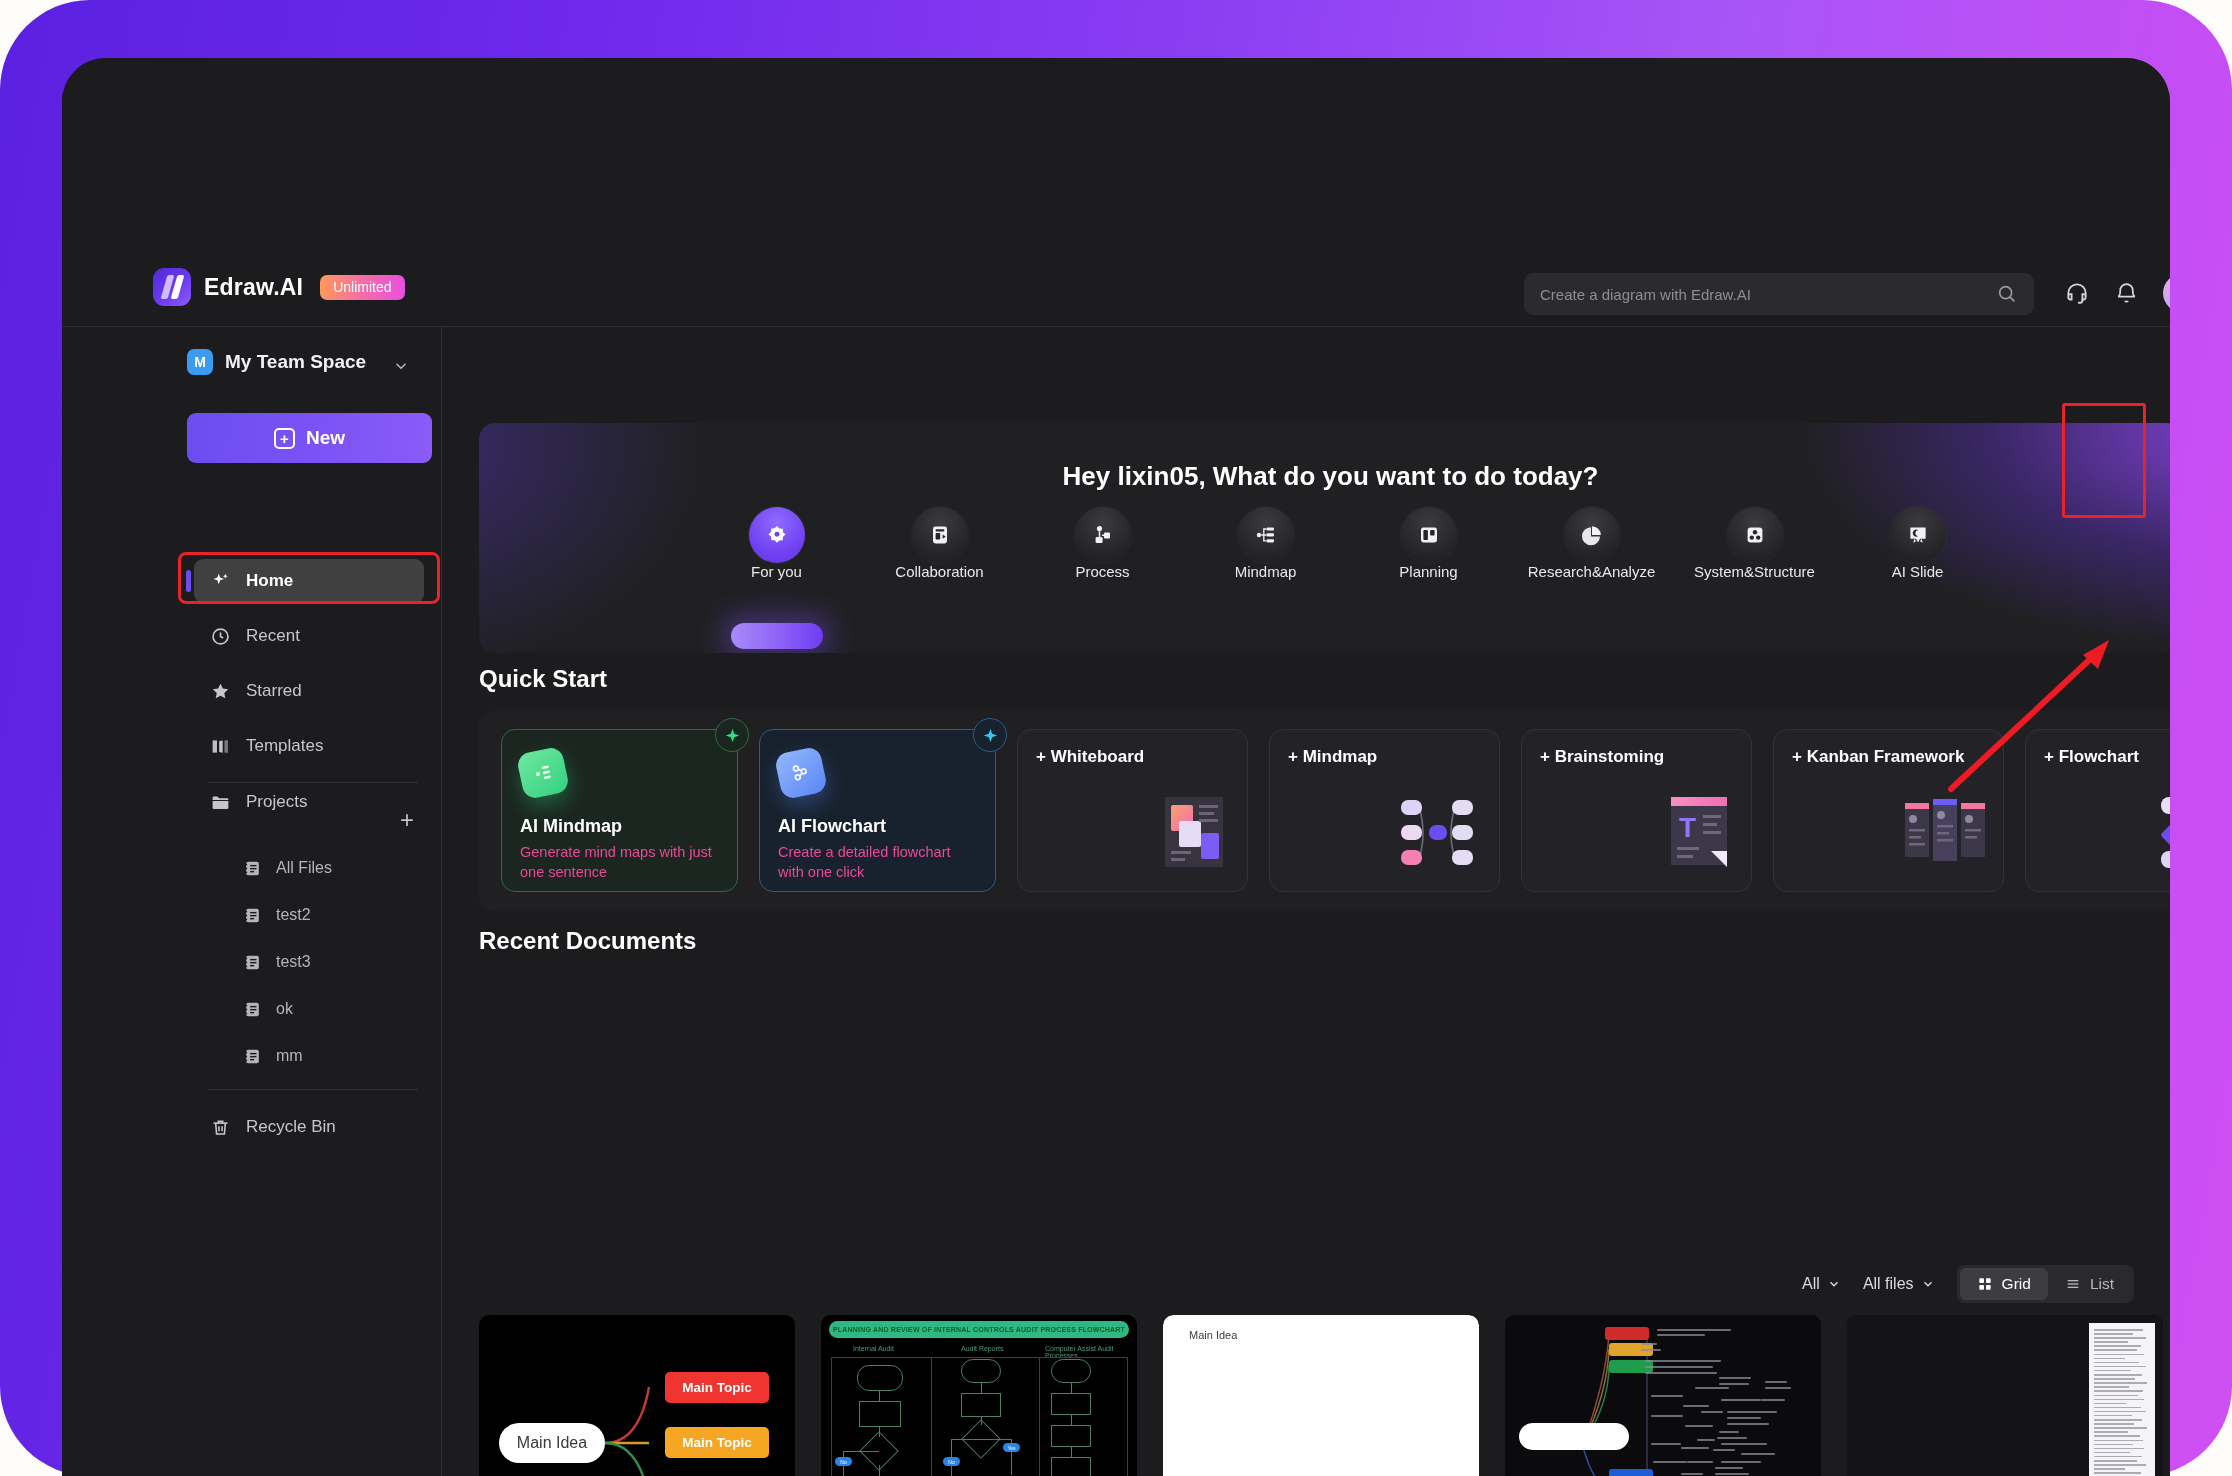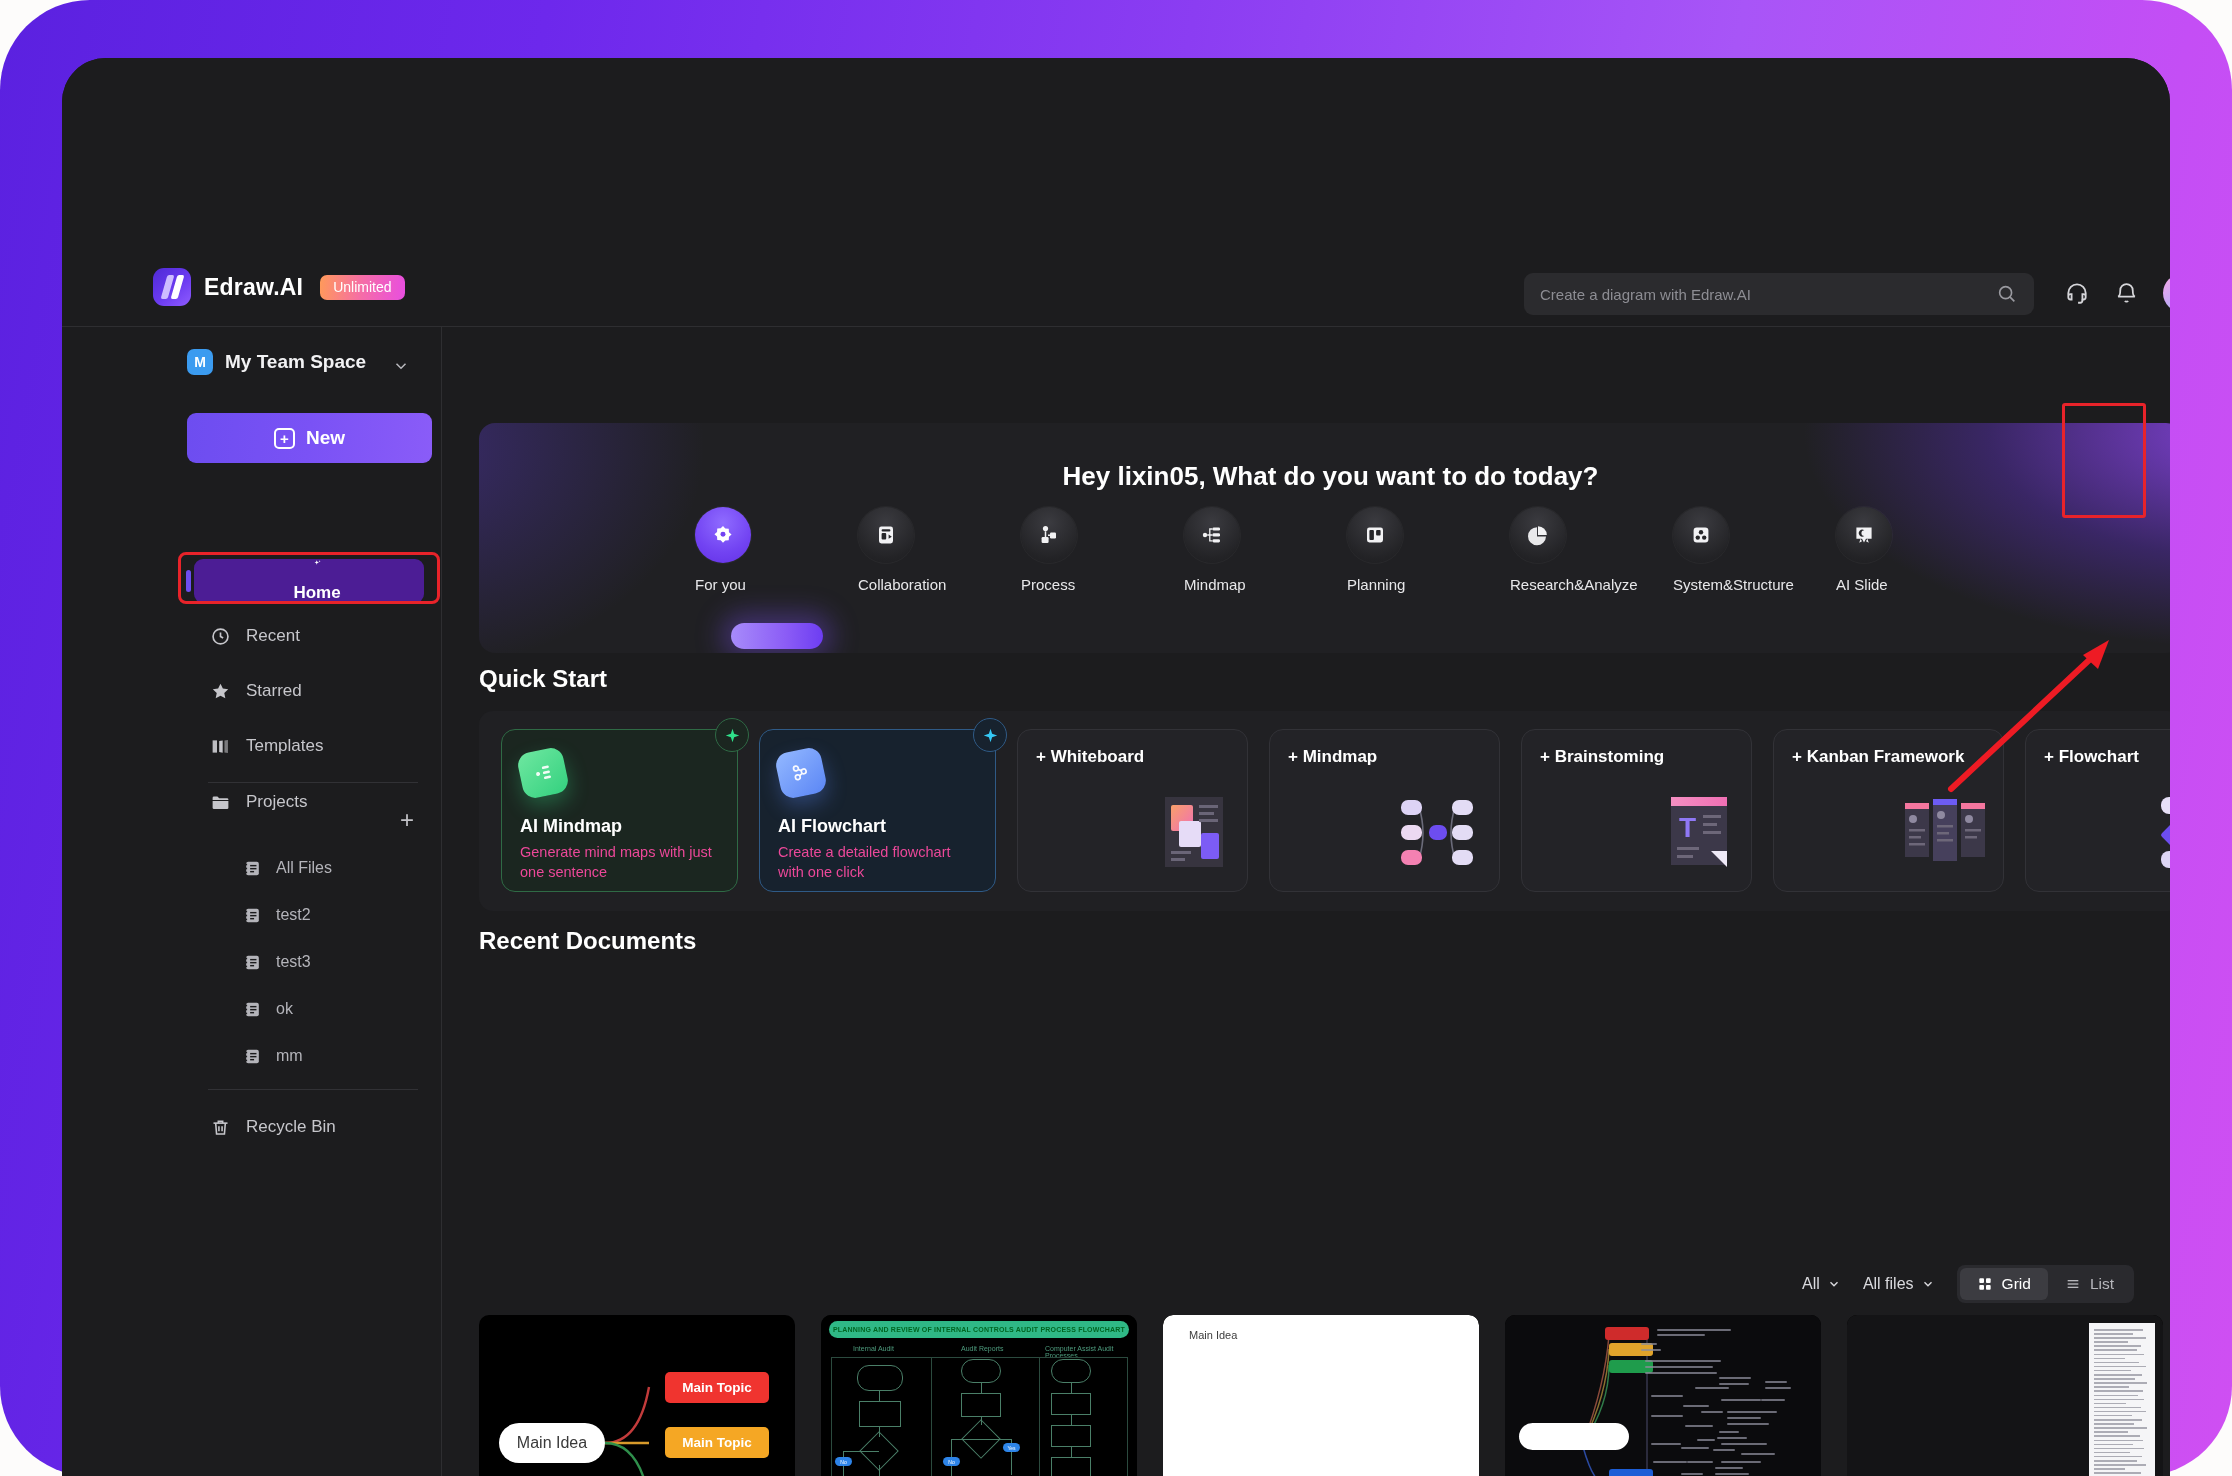--- a/index.html
+++ b/index.html
@@ -89,21 +89,21 @@
     display:flex; align-items:center; justify-content:center; gap:11px;
   }
   .plus-box { width:21px; height:21px; border:2px solid #fff; border-radius:5px;
     display:flex; align-items:center; justify-content:center; font-size:15px; line-height:1; font-weight:bold;}
 
   .nav-item {
     position:absolute; left:132px; width:230px; height:44px;
     display:flex; align-items:center; gap:15px; padding-left:16px; border-radius:9px;
     color:#c6c6cb; font-size:17px;
   }
-  .nav-item.active { background:#4c1d95; color:#fff; font-weight:bold;flex-direction:column; }
+  .nav-item.active { background:#404040; color:#fff; font-weight:bold; }
   .nav-item.active::before {
     content:""; position:absolute; left:-8px; top:11px; width:5px; height:22px;
     background:#6d4df0; border-radius:3px;
   }
   .hl-home {
     position:absolute; left:116px; top:494px; width:262px; height:52px;
     border:3px solid #e8232a; border-radius:8px; pointer-events:none;
   }
 
   .sb-divider { position:absolute; left:146px; width:210px; height:1px; background:#313135; }
@@ -130,21 +130,21 @@
       radial-gradient(620px 300px at 104% 4%, rgba(150,74,250,.82) 0%, rgba(96,48,200,.40) 42%, rgba(40,24,80,0) 72%),
       radial-gradient(420px 320px at -4% 10%, rgba(96,60,220,.40) 0%, rgba(40,24,80,0) 70%),
       #202023;
     border-radius: 16px; overflow:hidden;
   }
   .hero-title {
     position:absolute; left:0; right:0; top:38px; text-align:center;
     color:#ffffff; font-size:26px; font-weight:bold;
   }
   .cats { position:absolute; left:216px; top:84px; display:flex; gap:0; }
-  .cat { width:163px; display:flex; flex-direction:column; align-items:flex-start; gap:13px; }
+  .cat { width:163px; display:flex; flex-direction:column; align-items:center; }
   .cat-icon {
     width:56px; height:56px; border-radius:50%;
     background: radial-gradient(circle at 50% 28%, #3b3b40 0%, #232326 72%, #1d1d20 100%);
     display:flex; align-items:center; justify-content:center;
     box-shadow: 0 0 0 1px rgba(255,255,255,.04);
   }
   .cat-icon.sel { background: radial-gradient(circle at 50% 28%, #8f6bff 0%, #7243f2 60%, #6331e6 100%); }
   .cat-label { color:#e8e8ea; font-size:15px; }
   .hero-pill {
     position:absolute; left:252px; top:200px; width:92px; height:26px;

